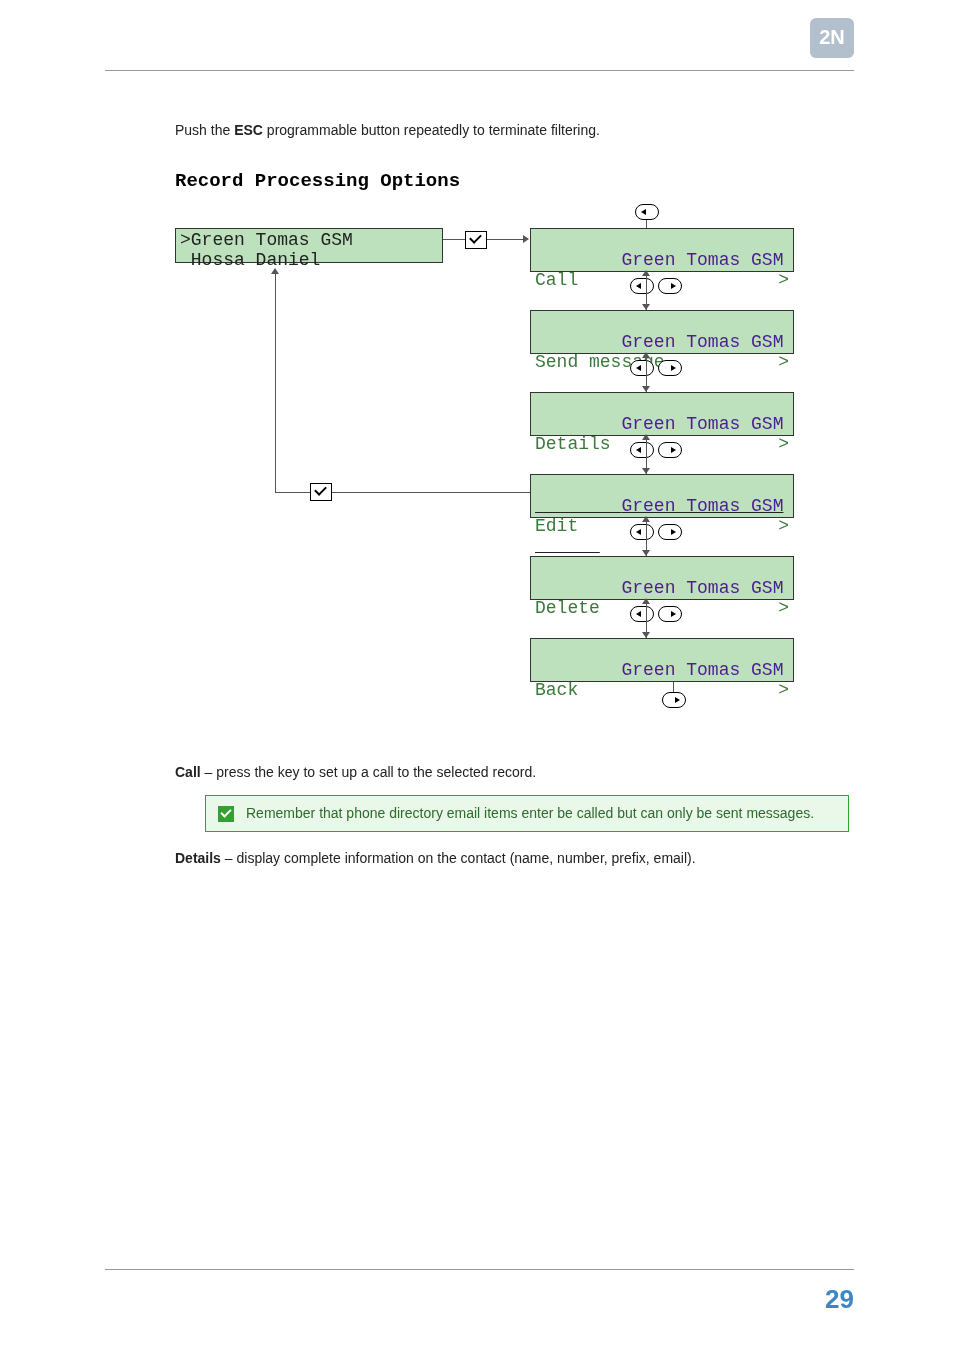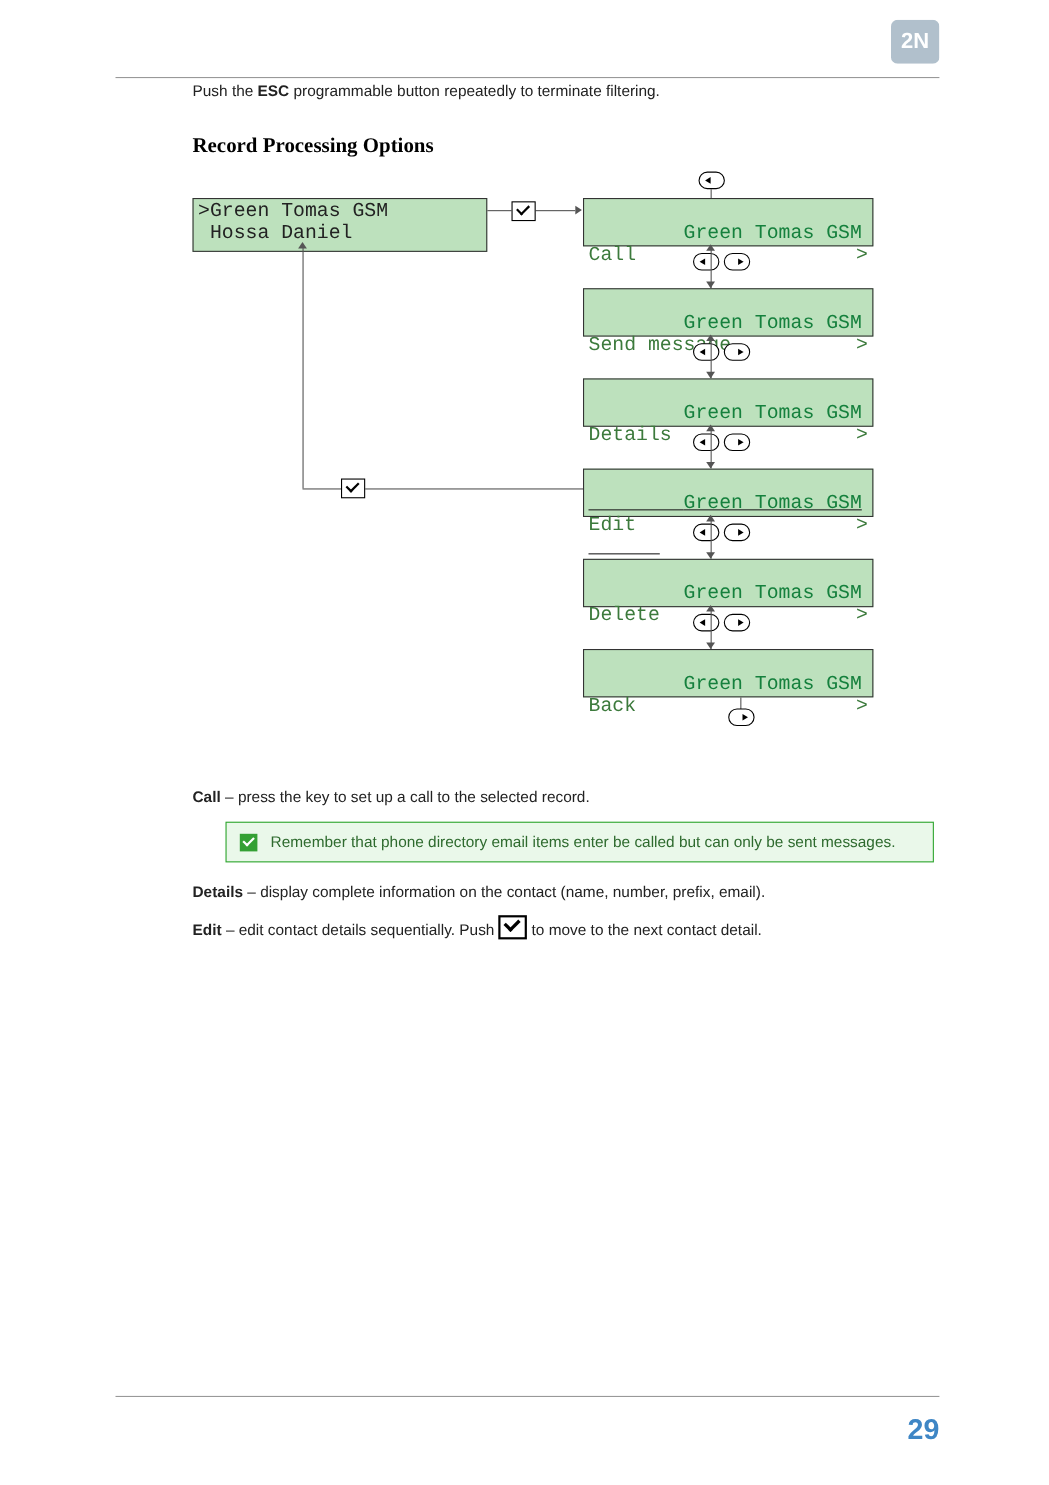--- a/index.html
+++ b/index.html
@@ -40,34 +40,34 @@
   }
   .page-number {
     position: absolute;
     bottom: 35px;
     right: 100px;
     font-size: 26px;
     font-weight: bold;
     color: #3e86c5;
   }
   .content {
-    margin-top: 42px;
+    margin-top: 90px;
   }
   .para {
     font-size: 14px;
     line-height: 1.45;
     margin: 12px 0;
     text-align: justify;
   }
   h2.section {
     font-size: 19px;
     font-weight: bold;
     margin: 30px 0 10px 0;
     color: #000;
-    font-family: Liberation Serif, serif;
+    font-family: Liberation Mono, monospace;
   }
   .inline-check {
     display: inline-block;
     width: 22px;
     height: 18px;
     border: 2px solid #000;
     vertical-align: -4px;
     position: relative;
     background: #fff;
   }
@@ -120,23 +120,23 @@
     position: absolute;
     border: 1px solid #333;
     font-family: "Courier New", monospace;
     font-size: 18px;
     line-height: 1.1;
     padding: 2px 4px;
     box-sizing: border-box;
     white-space: pre;
     background: #bde1bd;
   }
-  .lcd-left { width: 268px; height: 49px; left: 0; top: 26px; }
+  .lcd-left { width: 268px; height: 35px; left: 0; top: 26px; }
   .lcd-right { width: 264px; height: 44px; }
-  .lcd-right .row1 { color: #15803d; }
+  .lcd-right .row1 { color: #4c1d95; }
   .lcd-right .row2 { color: #3c7a3c; display: inline-block; width: 230px; }
   .lcd-right .arrow-r { color: #3c7a3c; float: right; }
   .nav-key {
     position: absolute;
     width: 22px;
     height: 14px;
     border: 1.5px solid #000;
     border-radius: 8px;
     background: #fff;
   }
@@ -313,21 +313,18 @@
     </p>
 
     <div class="note-box">
       <span class="tick"></span>
       <span>Remember that phone directory email items enter be called but can only be sent messages.</span>
     </div>
 
     <p class="para def">
       <b>Details</b><span> – display complete information on the contact (name, number, prefix, email).</span>
     </p>
-    <p class="para def">
-      <b>Edit</b><span> – edit contact details sequentially. Push </span><span class="inline-check"></span><span> to move to the next contact detail.</span>
-    </p>
 
   </div>
 
   <div class="bottom-rule"></div>
   <div class="page-number">29</div>
 </div>
 
 </body></html>

